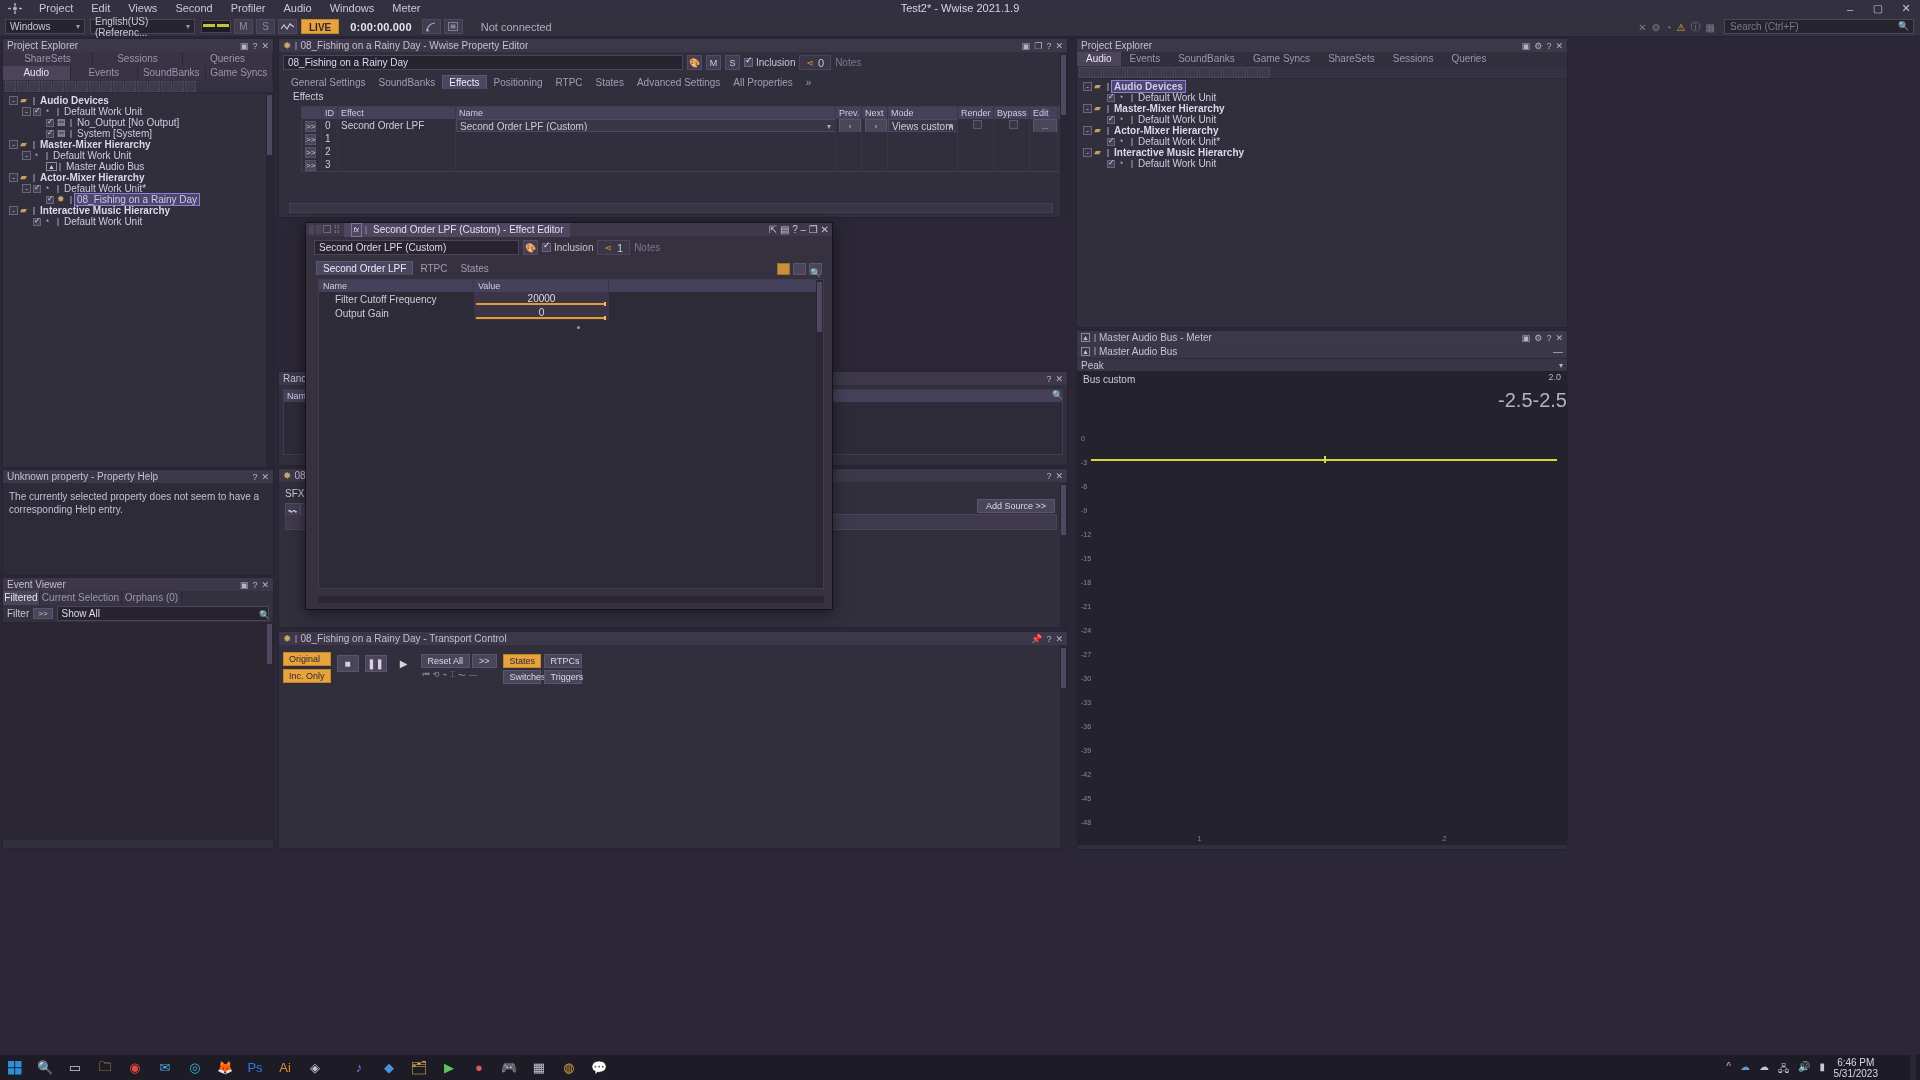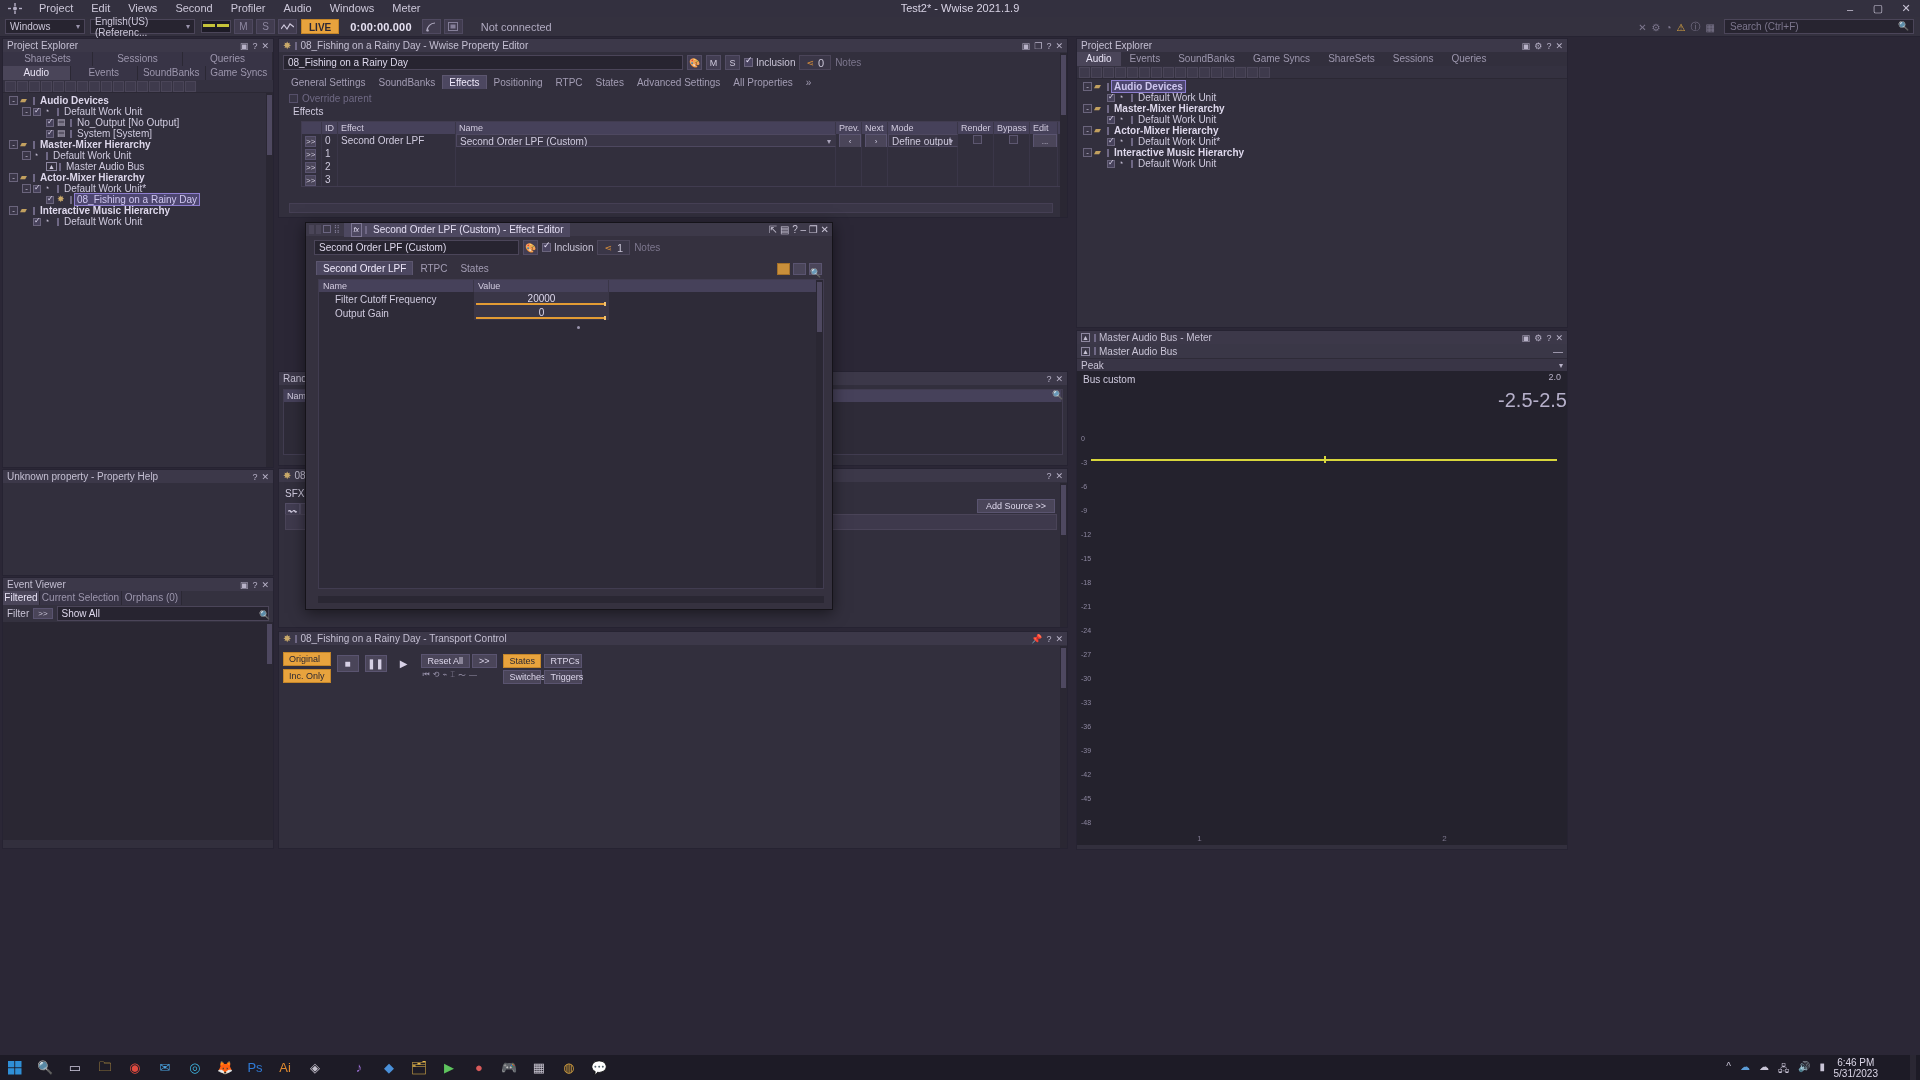--- a/index.html
+++ b/index.html
@@ -312,20 +312,21 @@
 </div>
 
 <div class="abs panel" style="left:2px; top:469px; width:272px; height:107px;">
   <div class="ptitle">
     <span>Unknown property - Property Help</span>
     <span class="tbuts">
         <span>?</span>
         <span>✕</span>
       </span>
   </div>
+  <div style="padding:7px 6px; font-size:10px; line-height:13px; color:#c4bfd2; background:#2e2b38; height:92px;">The currently selected property does not seem to have a corresponding Help entry.</div>
 </div>
 
 <div class="abs panel" style="left:2px; top:577px; width:272px; height:272px;">
   <div class="ptitle">
     <span>Event Viewer</span>
     <span class="tbuts">
         <span>▣</span>
         <span>?</span>
         <span>✕</span>
       </span>
@@ -381,24 +382,20 @@
   <div class="tabrow">
     <div class="tb">General Settings</div>
     <div class="tb">SoundBanks</div>
     <div class="tb on">Effects</div>
     <div class="tb">Positioning</div>
     <div class="tb">RTPC</div>
     <div class="tb">States</div>
     <div class="tb">Advanced Settings</div>
     <div class="tb">All Properties</div>
     <div class="tb">»</div>
-  </div>
-  <div style="display:flex;align-items:center;gap:4px;margin:4px 0 0 10px;font-size:10px;color:#6f6984">
-    <span style="display:inline-block;width:9px;height:9px;border:1px solid #56506a;background:#383545"></span>
-    <span>Override parent</span>
   </div>
   <div style="margin:2px 0 0 14px;font-size:10px;color:#cfcade">Effects</div>
   <div class="grid" id="fx-grid">
       <div class="ghead">
         <div style="width:20px"></div>
         <div style="width:16px">ID</div>
         <div style="width:118px">Effect</div>
         <div style="width:380px">Name</div>
         <div style="width:26px">Prev.</div>
         <div style="width:26px">Next</div>
@@ -411,21 +408,21 @@
         <div style="width:20px"><span class="ggo">&gt;&gt;</span></div>
         <div style="width:16px">0</div>
         <div style="width:118px">Second Order LPF</div>
         <div style="width:380px" class="gcombo">Second Order LPF (Custom)</div>
         <div style="width:26px">
           <span class="minib" style="display:block">‹</span>
         </div>
         <div style="width:26px">
           <span class="minib" style="display:block">›</span>
         </div>
-        <div style="width:70px" class="gcombo">Define output</div>
+        <div style="width:70px" class="gcombo">Views custom</div>
         <div style="width:36px;text-align:center"><span style="display:inline-block;width:9px;height:9px;border:1px solid #5d5770;background:#3a3647"></span></div>
         <div style="width:36px;text-align:center"><span style="display:inline-block;width:9px;height:9px;border:1px solid #5d5770;background:#3a3647"></span></div>
         <div style="width:28px;text-align:center">
           <span class="minib" style="display:block">...</span>
         </div>
       </div>
       <div class="grow">
         <div style="width:20px"><span class="ggo">&gt;&gt;</span></div>
         <div style="width:16px">1</div>
         <div style="width:118px"></div>

